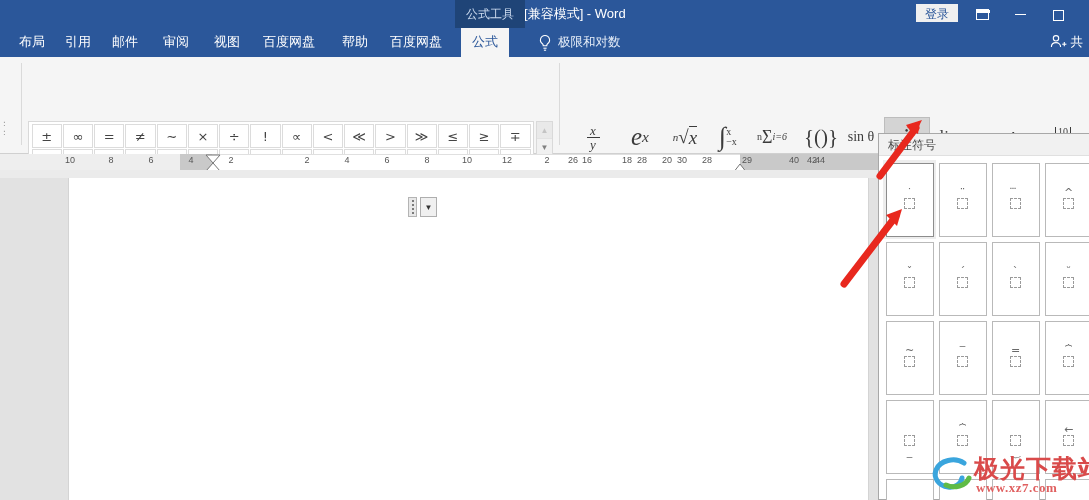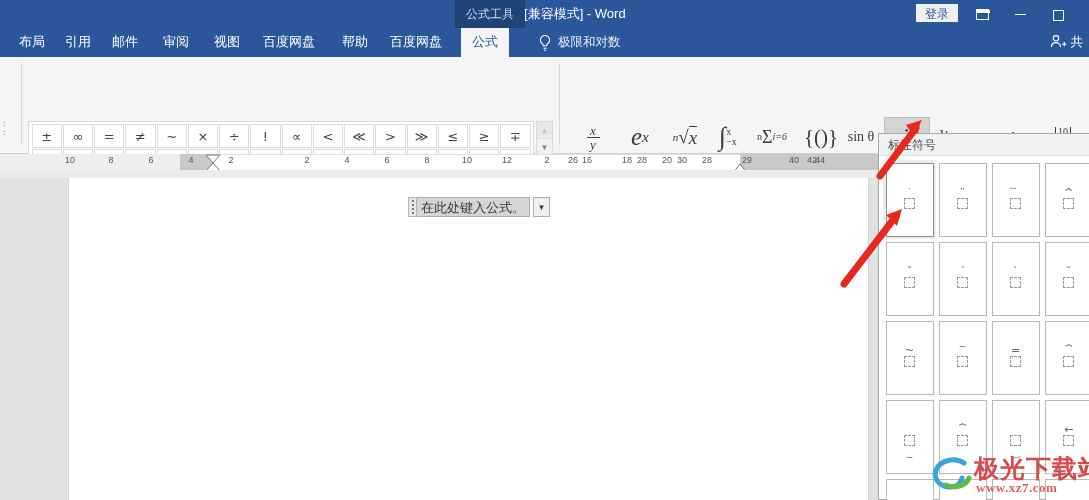--- a/index.html
+++ b/index.html
@@ -483,21 +483,20 @@
   <div class="page-bg"></div>
   <div class="page"></div>
 
   <div class="eqn-cc">
     <div class="cc-handle">
         <i></i>
         <i></i>
         <i></i>
         <i></i>
       </div>
-    <div class="eqn-text">在此处键入公式。</div>
     <div class="eqn-drop">▼</div>
   </div>
 
   <div class="acc-panel">
     <div class="acc-header">标注符号</div>
     <div class="acc-grid">
 
       <div class="acc-cell sel">
           <div class="acc-tile">
             <span class="acc-glyph">

